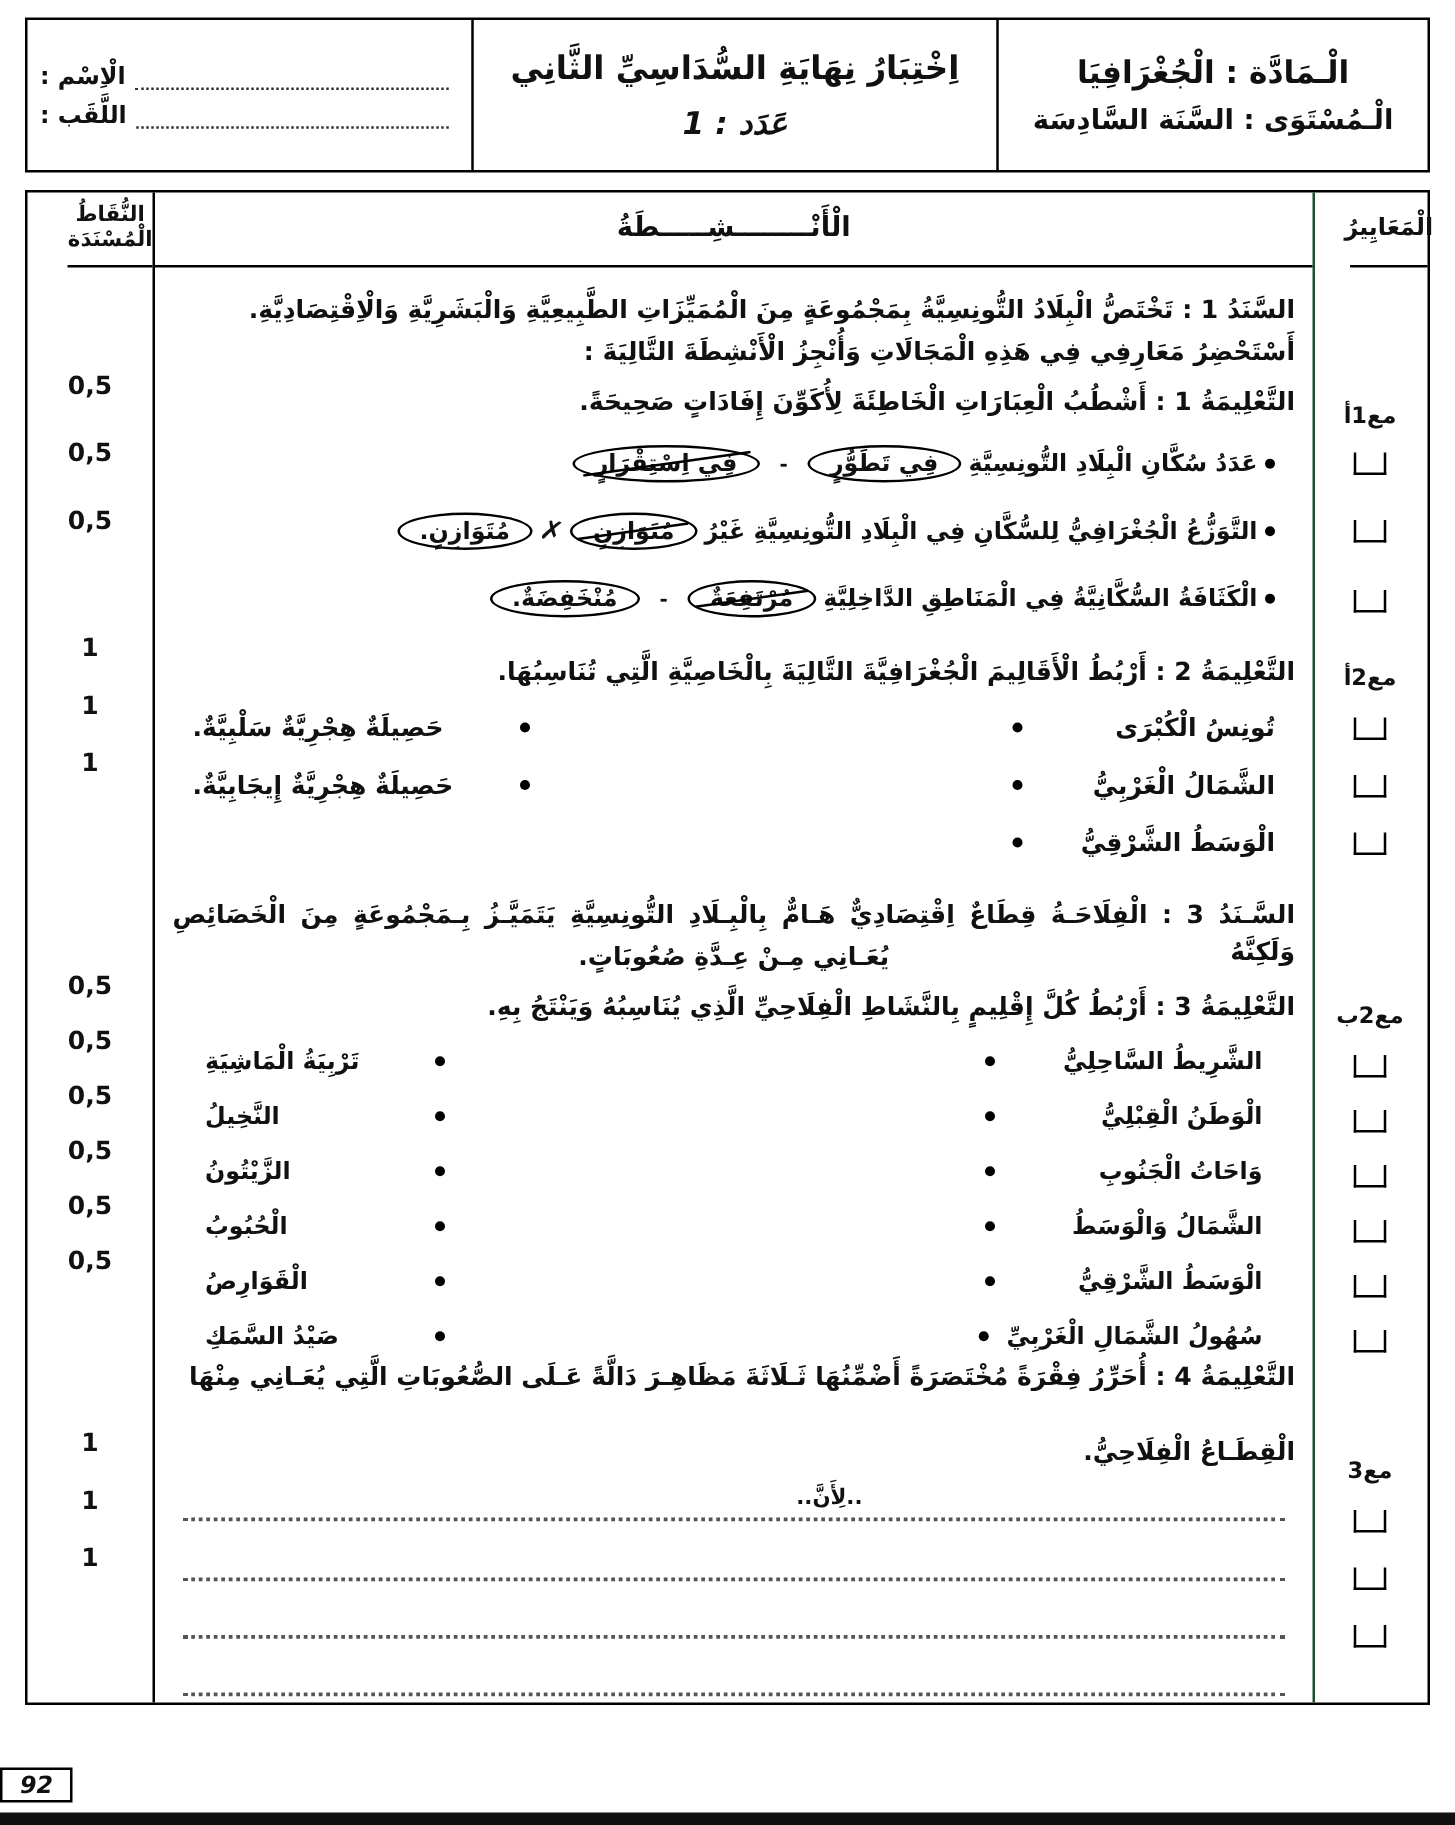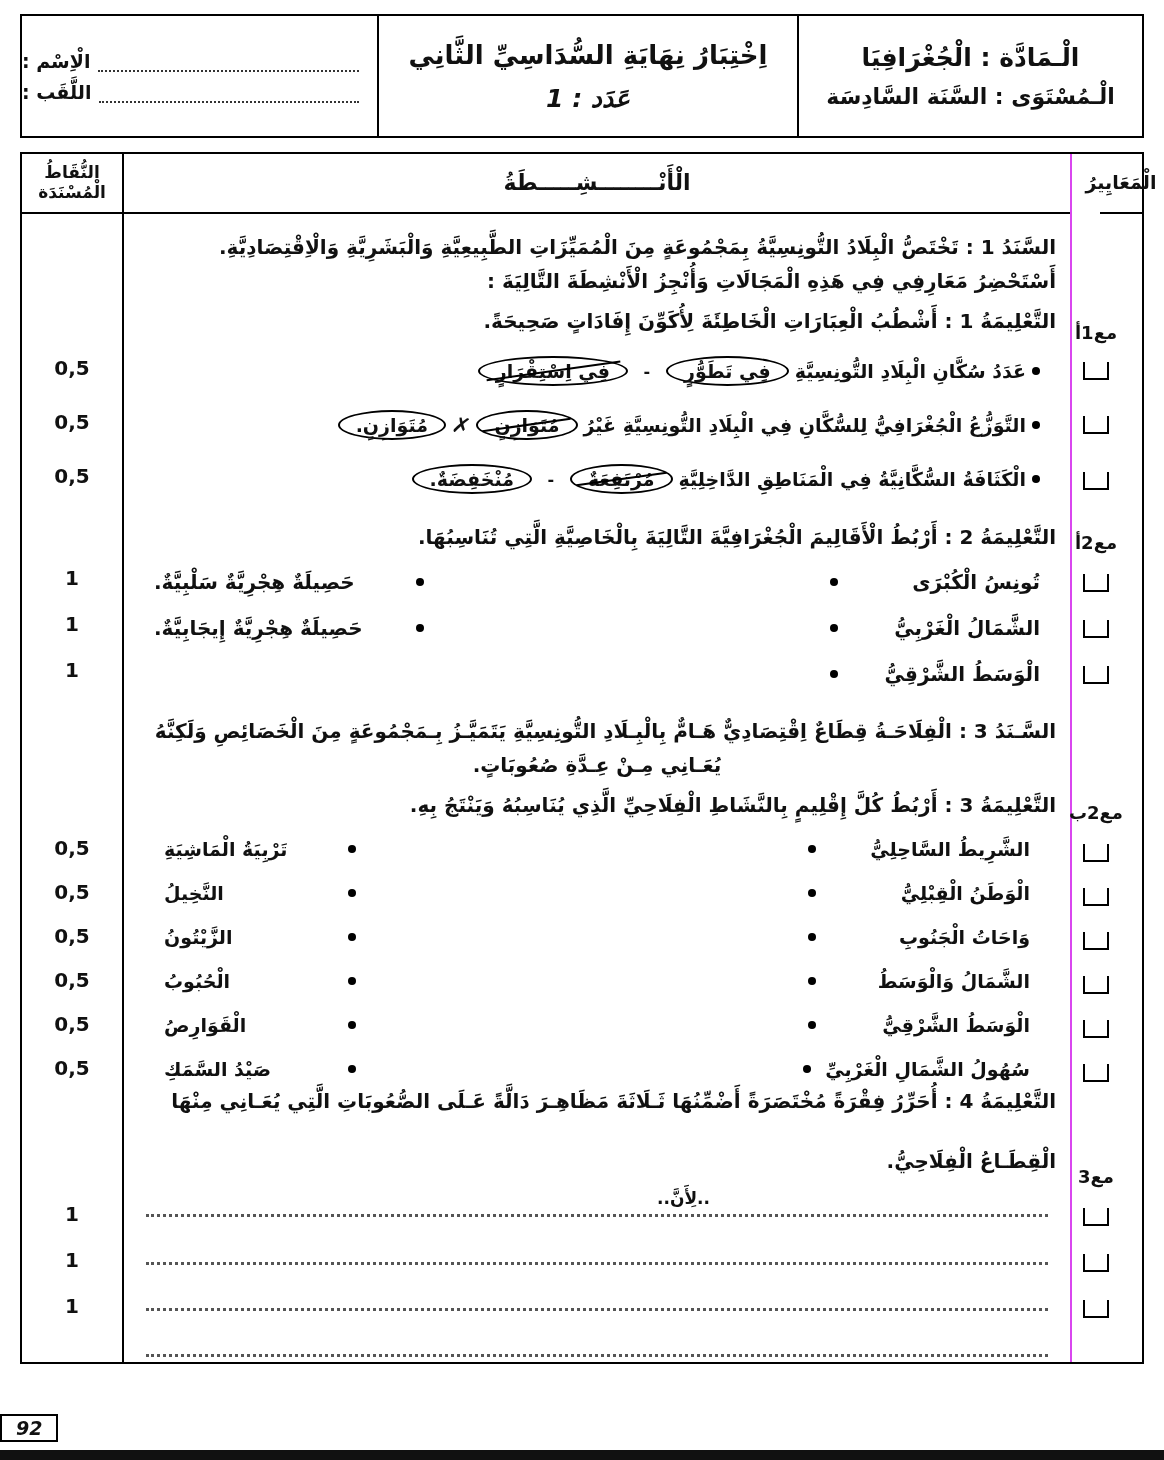--- a/index.html
+++ b/index.html
@@ -39,21 +39,21 @@
     gap:12px;
   }
   .hdr-mid{
     width:420px;
     border-left:2px solid #000;
     align-items:center;
     gap:14px;
   }
   .hdr-left{
     flex:1;
-    padding:6px 18px 6px 0;
+    padding:6px 18px 6px 10px;
     justify-content:center;
     gap:9px;
   }
   .hdr-right .line1{font-size:25px;font-weight:bold;}
   .hdr-right .line2{font-size:22px;font-weight:bold;}
   .hdr-mid .title{font-size:26px;font-weight:bold;}
   .hdr-mid .num{font-size:25px;font-weight:bold;font-style:italic;}
   .id-row{
     display:flex;
     flex-direction:row;
@@ -72,35 +72,35 @@
   
   .table{
     margin:14px 6px 0 6px;
     border:2px solid #000;
     box-sizing:border-box;
     display:flex;
     flex-direction:row;
     height:1212px;
   }
   .col-criteria{
-    width:72px;
-    border-left:2px solid #d946ef;
+    width:92px;
+    border-left:2px solid #14532d;
     box-sizing:border-box;
     display:flex;flex-direction:column;padding-left:28px;
   }
   .col-activities{
     flex:1;
     border-left:2px solid #000;
     box-sizing:border-box;
     display:flex;flex-direction:column;
   }
   .col-points{
     width:100px;
     box-sizing:border-box;
-    display:flex;flex-direction:column;
+    display:flex;flex-direction:row;
   }
   .col-head{
     height:58px;
     border-bottom:2px solid #000;
     display:flex;align-items:center;justify-content:center;
     font-weight:bold;
     text-align:center;
     line-height:1.15;
   }
   .col-head.small{font-size:17px;}

